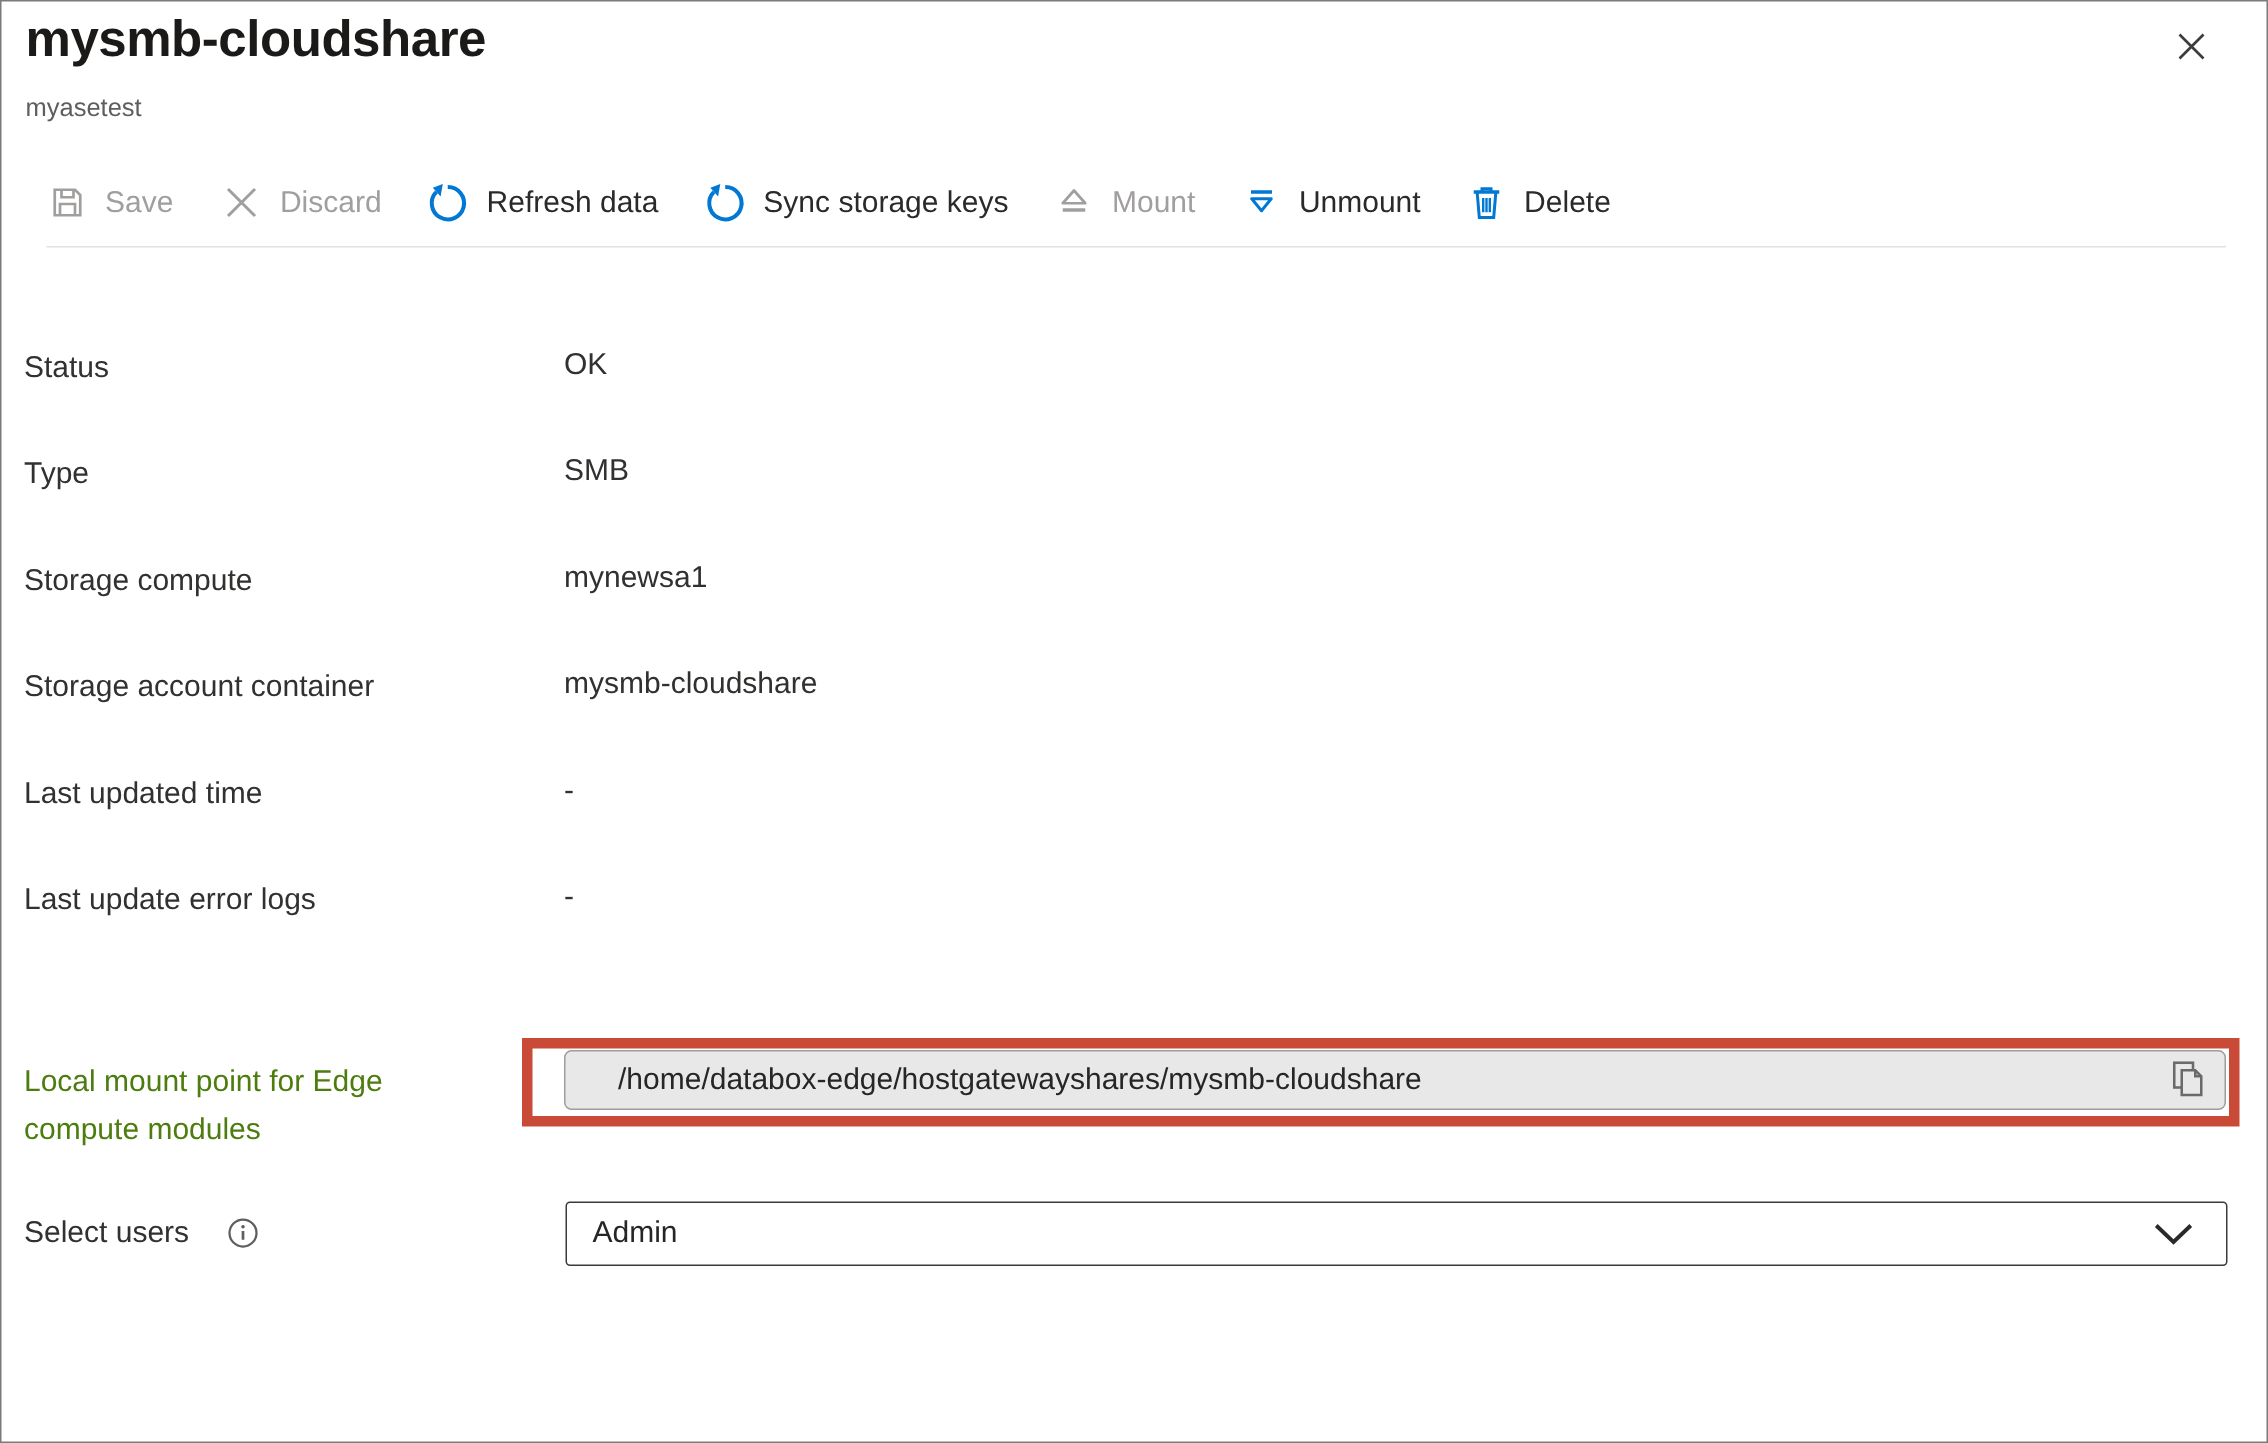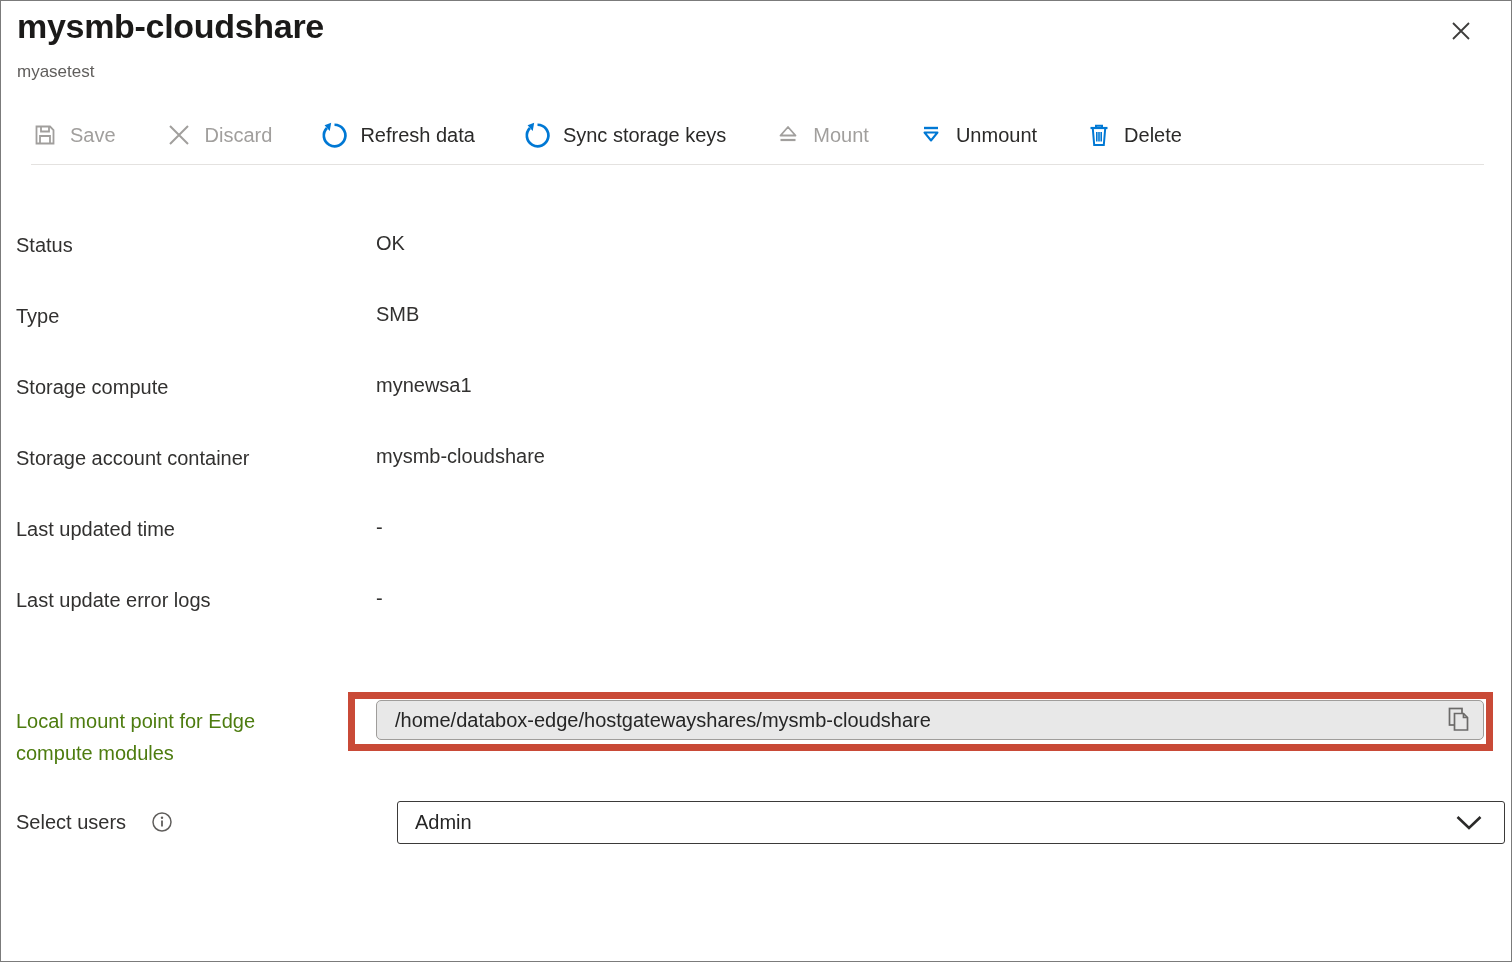--- a/index.html
+++ b/index.html
@@ -20,21 +20,21 @@
     font-size: 17px; color: #605e5c;
   }
   .close-btn {
     position: absolute; right: 33px; top: 13px;
     width: 34px; height: 34px;
     display: flex; align-items: center; justify-content: center;
     cursor: pointer; background: none; border: none;
   }
   .toolbar {
     position: absolute; left: 30px; top: 111px; height: 46px;
-    display: flex; align-items: center; gap: 48px;
+    display: flex; align-items: center; gap: 30px;
   }
   .tb-item {
     display: flex; align-items: center; gap: 11px;
     font-size: 20px; white-space: nowrap;
     background: none; border: none; font-family: inherit;
   }
   .tb-item.enabled  { color: #2b2a29; cursor: pointer; }
   .tb-item.disabled { color: #a19f9d; cursor: default; }
   .divider {
     position: absolute; left: 30px; top: 163px; width: 1453px; height: 1px;
@@ -57,37 +57,37 @@
   .annotation-box {
     position: absolute; left: 347px; top: 691px; width: 1145px; height: 59px;
     border: 7px solid #c94a37;
     pointer-events: none;
   }
   .readonly-field {
     position: absolute; left: 375px; top: 699px; width: 1108px; height: 40px;
     background: #e8e8e8;
     border: 1px solid #9f9d9b; border-radius: 5px;
     display: flex; align-items: center;
-    padding: 0 44px 0 18px;
+    padding: 0 44px 0 35px;
     font-size: 20px; color: #262626;
     overflow: hidden; white-space: nowrap;
   }
   .copy-btn {
     position: absolute; left: 1441px; top: 703px;
     width: 34px; height: 32px;
     display: flex; align-items: center; justify-content: center;
     background: none; border: none; cursor: pointer;
   }
   .users-label {
     position: absolute; left: 15px; top: 809px;
     font-size: 20px; color: #323130;
     display: flex; align-items: center; gap: 24px;
   }
   .dropdown {
-    position: absolute; left: 396px; top: 800px; width: 1108px; height: 43px;
+    position: absolute; left: 376px; top: 800px; width: 1108px; height: 43px;
     border: 1px solid #3b3a39; border-radius: 3px;
     background: #ffffff;
     display: flex; align-items: center; justify-content: space-between;
     padding: 0 20px 0 17px;
     font-size: 20px; color: #262626;
     cursor: pointer;
   }
   svg { display: block; }
 </style>
 </head>

